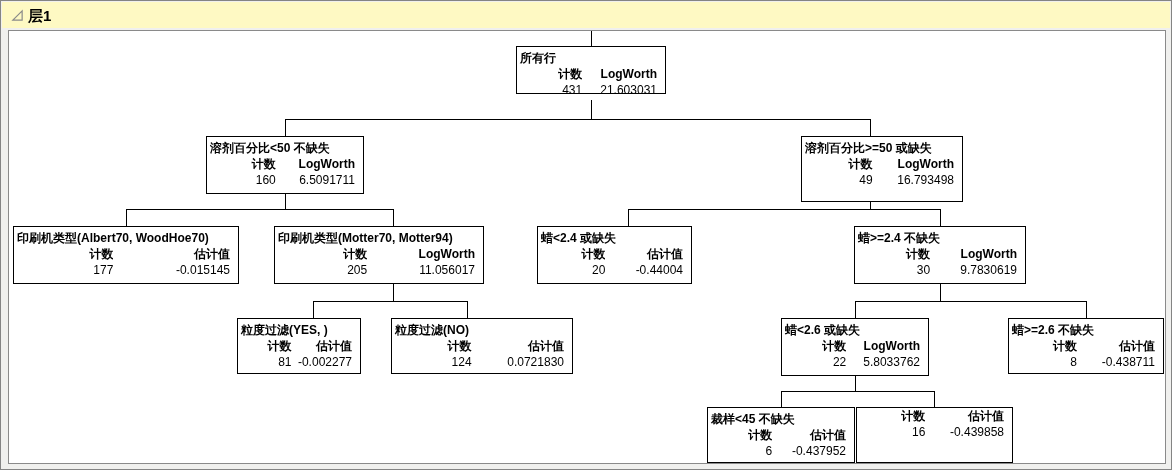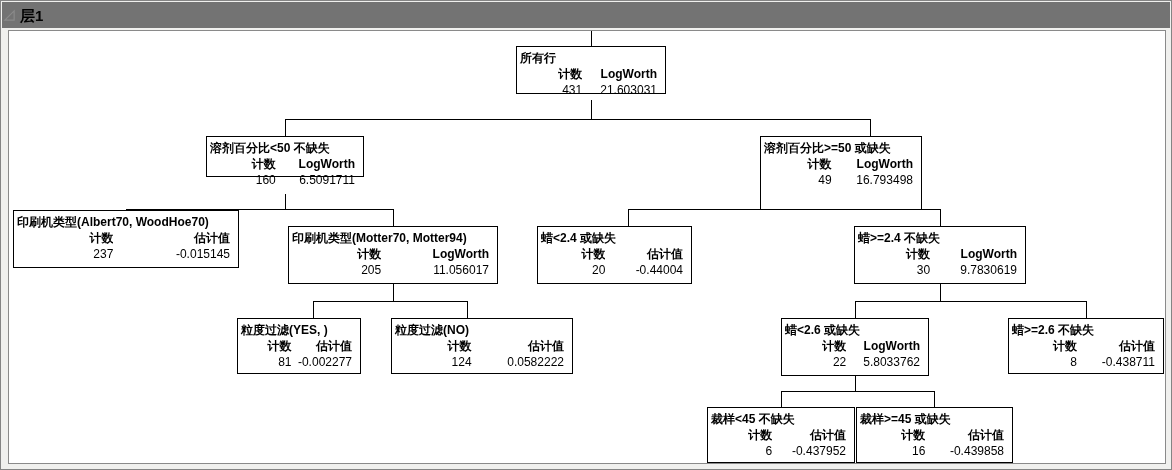--- a/index.html
+++ b/index.html
@@ -4,21 +4,21 @@
 <style>
   html,body{margin:0;padding:0;background:#e8e8e6;}
   .screen{
     position:relative;width:1172px;height:470px;
     background:#f0f0ee;border:1px solid #848484;box-sizing:border-box;
     font-family:"Liberation Sans","DejaVu Sans",sans-serif;color:#000;
     overflow:hidden;
   }
   .titlebar{
     position:absolute;left:1px;top:1px;right:1px;height:26px;
-    background:#737373;display:flex;align-items:center;gap:4px;padding-left:1px;
+    background:#fef9c3;display:flex;align-items:center;gap:4px;padding-left:9px;
   }
   .disclosure{width:13px;height:13px;display:block;}
   .panel-title{font-weight:bold;font-size:15px;line-height:15px;}
   .content{
     position:absolute;left:7px;top:29px;width:1158px;height:434px;
     background:#ffffff;border:1px solid #8a8a8a;box-sizing:border-box;
   }
   .conn{position:absolute;background:#000;}
   .node{
     position:absolute;background:#fff;border:1px solid #000;box-sizing:border-box;
@@ -80,57 +80,57 @@
     <div class="node-row node-head">
       <span class="c1">计数</span>
       <span class="c2">LogWorth</span>
     </div>
     <div class="node-row">
       <span class="c1">431</span>
       <span class="c2">21.603031</span>
     </div>
   </div>
 
-  <div class="node" style="left:205px;top:135px;width:158px;height:41px">
+  <div class="node" style="left:205px;top:135px;width:158px;height:58px">
     <div class="node-label">溶剂百分比&lt;50 不缺失</div>
     <div class="node-row node-head">
       <span class="c1">计数</span>
       <span class="c2">LogWorth</span>
     </div>
     <div class="node-row">
       <span class="c1">160</span>
       <span class="c2">6.5091711</span>
     </div>
   </div>
 
-  <div class="node" style="left:759px;top:135px;width:162px;height:74px">
+  <div class="node" style="left:800px;top:135px;width:162px;height:66px">
     <div class="node-label">溶剂百分比&gt;=50 或缺失</div>
     <div class="node-row node-head">
       <span class="c1">计数</span>
       <span class="c2">LogWorth</span>
     </div>
     <div class="node-row">
       <span class="c1">49</span>
       <span class="c2">16.793498</span>
     </div>
   </div>
 
-  <div class="node" style="left:12px;top:209px;width:226px;height:58px">
+  <div class="node" style="left:12px;top:225px;width:226px;height:58px">
     <div class="node-label">印刷机类型(Albert70, WoodHoe70)</div>
     <div class="node-row node-head">
       <span class="c1">计数</span>
       <span class="c2">估计值</span>
     </div>
     <div class="node-row">
-      <span class="c1">237</span>
+      <span class="c1">177</span>
       <span class="c2">-0.015145</span>
     </div>
   </div>
 
-  <div class="node" style="left:287px;top:225px;width:210px;height:58px">
+  <div class="node" style="left:273px;top:225px;width:210px;height:58px">
     <div class="node-label">印刷机类型(Motter70, Motter94)</div>
     <div class="node-row node-head">
       <span class="c1">计数</span>
       <span class="c2">LogWorth</span>
     </div>
     <div class="node-row">
       <span class="c1">205</span>
       <span class="c2">11.056017</span>
     </div>
   </div>
@@ -172,21 +172,21 @@
   </div>
 
   <div class="node" style="left:390px;top:317px;width:182px;height:56px">
     <div class="node-label">粒度过滤(NO)</div>
     <div class="node-row node-head">
       <span class="c1">计数</span>
       <span class="c2">估计值</span>
     </div>
     <div class="node-row">
       <span class="c1">124</span>
-      <span class="c2">0.0582222</span>
+      <span class="c2">0.0721830</span>
     </div>
   </div>
 
   <div class="node" style="left:780px;top:317px;width:148px;height:58px">
     <div class="node-label">蜡&lt;2.6 或缺失</div>
     <div class="node-row node-head">
       <span class="c1">计数</span>
       <span class="c2">LogWorth</span>
     </div>
     <div class="node-row">
@@ -213,21 +213,20 @@
       <span class="c1">计数</span>
       <span class="c2">估计值</span>
     </div>
     <div class="node-row">
       <span class="c1">6</span>
       <span class="c2">-0.437952</span>
     </div>
   </div>
 
   <div class="node" style="left:855px;top:406px;width:157px;height:56px">
-    <div class="node-label">裁样&gt;=45 或缺失</div>
     <div class="node-row node-head">
       <span class="c1">计数</span>
       <span class="c2">估计值</span>
     </div>
     <div class="node-row">
       <span class="c1">16</span>
       <span class="c2">-0.439858</span>
     </div>
   </div>
 

